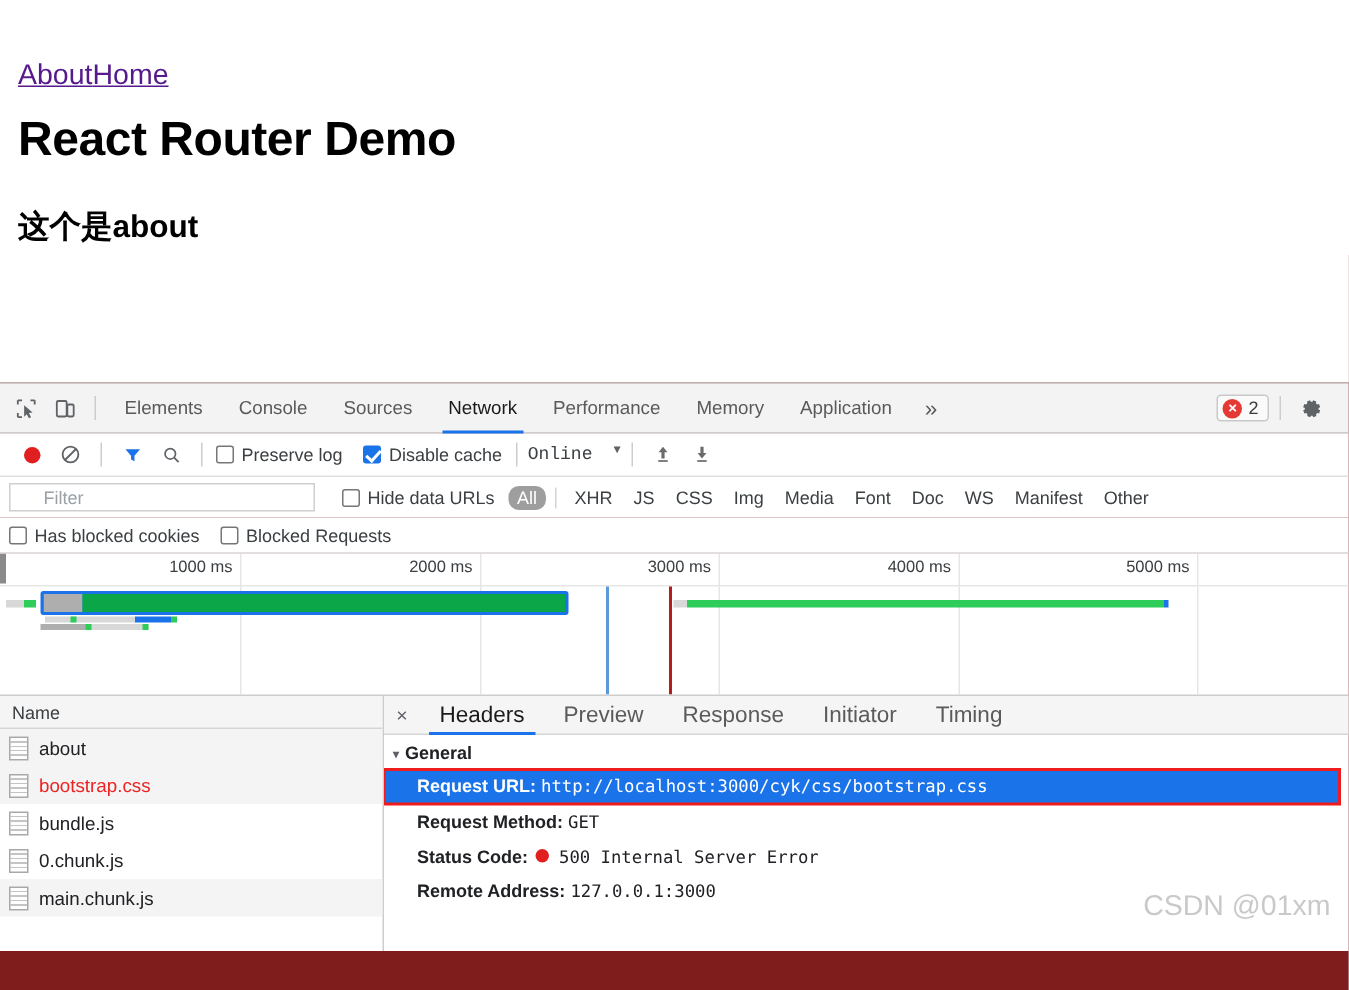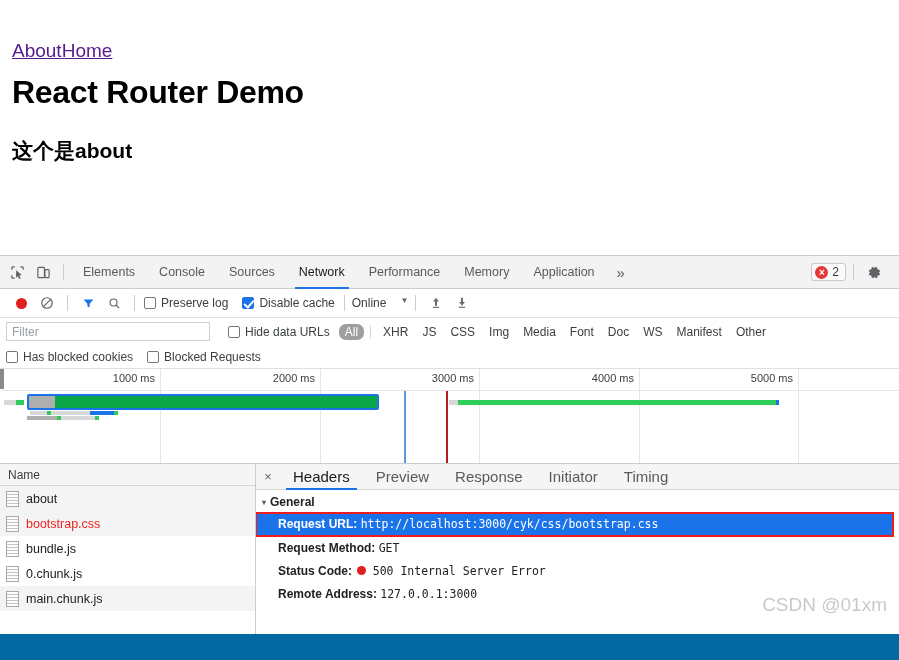--- a/index.html
+++ b/index.html
@@ -21,21 +21,21 @@
   }
   #nav-links { margin-top: 30px; font-size: 19px; }
   #nav-links a { color: #551a8b; text-decoration: underline; }
   #about-text {
     margin-top: 26px; font-size: 21px; font-weight: bold; color: #000;
   }
 
   
   #devtools {
     position: absolute; left: 0; top: 255px; width: 899px; height: 405px;
-    background: #0369a1; border-top: 1px solid #cdcdcd;
+    background: #7f1d1d; border-top: 1px solid #cdcdcd;
     font-size: 12px; color: #303942;
   }
 
   
   #dt-tabbar {
     display: flex; align-items: center; height: 33px;
     border-bottom: 1px solid #cdcdcd; background: #f3f3f3; padding: 0 4px;
   }
   .dt-icon-btn {
     width: 26px; height: 26px; display: flex; align-items: center;
@@ -77,31 +77,31 @@
   .cb-label { margin-left: 5px; font-size: 12px; color: #3c4043; }
   .chk {
     width: 12px; height: 12px; border: 1px solid #767676; border-radius: 2px;
     background: #fff; display: inline-block; position: relative;
   }
   .chk.on { background: #1a73e8; border-color: #1a73e8; }
   .chk.on::after {
     content: ""; position: absolute; left: 3px; top: 0px; width: 4px; height: 8px;
     border: solid #fff; border-width: 0 2px 2px 0; transform: rotate(42deg);
   }
-  #throttle { display: flex; cursor: pointer; }
+  #throttle { display: flex; cursor: pointer; font-family: Liberation Mono, monospace; }
   #throttle-caret { margin-left: 14px; font-size: 8px; color: #5f6368; }
 
   
   #dt-filterbar {
     display: flex; align-items: center; height: 27px; padding: 0 6px;
     background: #fff;
   }
   #filter-input {
     width: 204px; height: 19px; border: 1px solid #cfcfcf; background: #fff;
-    font-size: 12px; color: #202124; padding: 0 5px; outline: none;
+    font-size: 12px; color: #202124; padding: 0 22px; outline: none;
     font-family: "Liberation Sans", sans-serif;
   }
   #filter-input::placeholder { color: #9aa0a6; }
   #hide-data-urls { display: flex; align-items: center; margin-left: 18px; cursor: pointer; }
   #type-filters { display: flex; align-items: center; margin-left: 8px; }
   .tf {
     padding: 1px 6px; font-size: 12px; color: #3c4043; cursor: pointer;
     border-radius: 7px; margin: 0 1px;
   }
   .tf.sel { background: #9e9e9e; color: #fff; }

